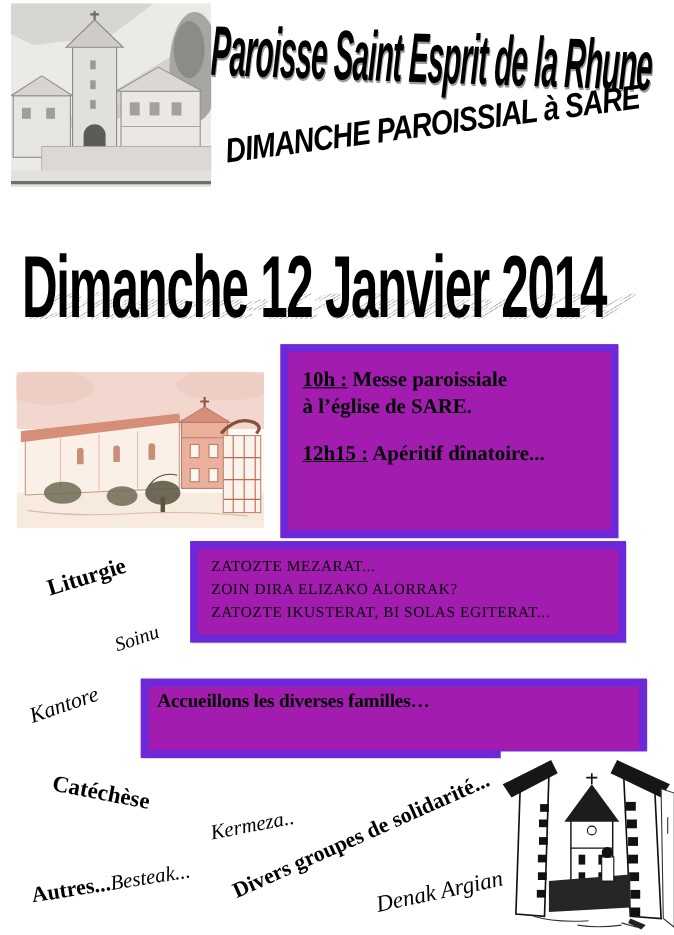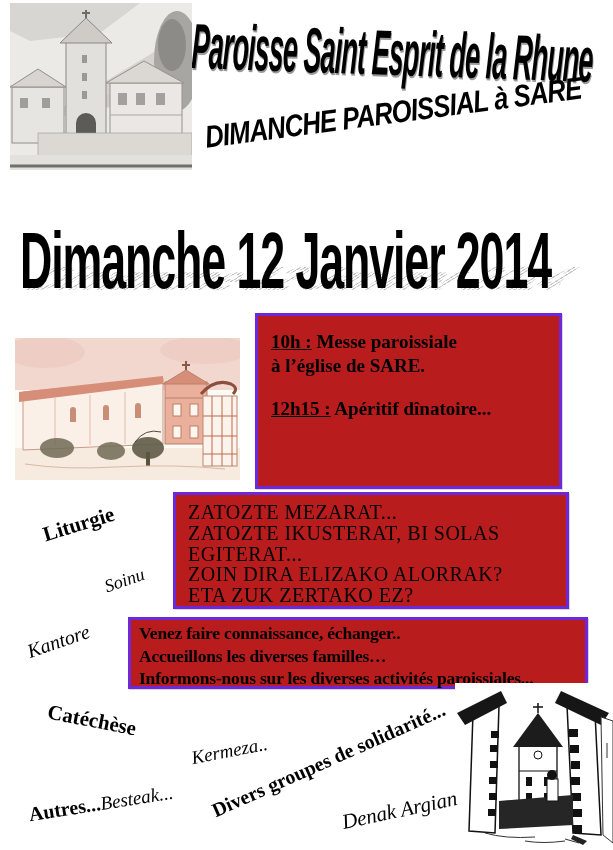--- a/index.html
+++ b/index.html
@@ -31,29 +31,29 @@
   .main-title-shadow{
     position:absolute;left:58px;top:262px;white-space:nowrap;z-index:2;
     font-family:"Liberation Sans",sans-serif;font-weight:bold;
     font-size:80px;line-height:1;letter-spacing:-2px;color:transparent;
     background:repeating-linear-gradient(105deg,#b6b6b6 0 3px,#ffffff 3px 8px);
     -webkit-background-clip:text;background-clip:text;
     transform:skewX(-52deg) scaleY(0.42) scaleX(0.56);transform-origin:left top;
     opacity:.9;
   }
   
-  .box{position:absolute;background:#b91c1c;border:3px solid #6d28d9;box-shadow:1px 1px 0 #d7d7d7;box-sizing:border-box;z-index:4;}
+  .box{position:absolute;background:#a21caf;border:7px solid #6d28d9;box-shadow:1px 1px 0 #d7d7d7;box-sizing:border-box;z-index:4;}
   .schedule-box{left:255px;top:313px;width:307px;height:176px;padding:14px 10px 8px 13px;
     font-weight:bold;font-size:19px;line-height:24px;}
   .schedule-item{margin-bottom:19px;}
   .schedule-item:last-child{margin-bottom:0;}
   .schedule-time{text-decoration:underline;}
   .schedule-text{white-space:pre-line;}
-  .basque-box{left:173px;top:492px;width:396px;height:117px;padding:7px 10px 4px 12px;
-    font-family:cursive;font-size:20px;line-height:20.8px;letter-spacing:.5px;}
+  .basque-box{left:173px;top:492px;width:396px;height:92px;padding:7px 10px 4px 12px;
+    font-family:cursive;font-size:14px;line-height:20.8px;letter-spacing:.5px;}
   .invite-box{left:128px;top:617px;width:460px;height:72px;padding:2px 8px;
     font-weight:bold;font-size:17.5px;line-height:22.5px;letter-spacing:-0.2px;white-space:nowrap;}
   
   .rlabel{position:absolute;white-space:nowrap;z-index:6;}
   .serifb{font-family:"Liberation Serif",serif;font-weight:bold;}
   .hand{font-family:cursive;font-style:italic;}
   .lbl-liturgie{left:42px;top:512px;font-size:21px;transform:rotate(-17deg);}
   .lbl-soinu{left:104px;top:570px;font-size:18px;transform:rotate(-19deg);}
   .lbl-kantore{left:26px;top:630px;font-size:20px;transform:rotate(-19deg);}
   .lbl-catechese{left:47px;top:708px;font-size:21px;transform:rotate(11deg);}
@@ -154,29 +154,26 @@
       <span class="schedule-time">10h :</span><span class="schedule-text"> Messe paroissiale
 à l’église de SARE.</span>
     </div>
     <div class="schedule-item">
       <span class="schedule-time">12h15 :</span><span class="schedule-text"> Apéritif dînatoire...</span>
     </div>
   </div>
 
   <div class="box basque-box">
     <div>ZATOZTE MEZARAT...</div>
+    <div>ZOIN DIRA ELIZAKO ALORRAK?</div>
     <div>ZATOZTE IKUSTERAT, BI SOLAS EGITERAT...</div>
-    <div>ZOIN DIRA ELIZAKO ALORRAK?</div>
-    <div>ETA ZUK ZERTAKO EZ?</div>
   </div>
 
   <div class="box invite-box">
-    <div>Venez faire connaissance, échanger..</div>
     <div>Accueillons les diverses familles…</div>
-    <div>Informons-nous sur les diverses activités paroissiales...</div>
   </div>
 
   <div class="rlabel serifb lbl-liturgie">Liturgie</div>
   <div class="rlabel hand lbl-soinu">Soinu</div>
   <div class="rlabel hand lbl-kantore">Kantore</div>
   <div class="rlabel serifb lbl-catechese">Catéchèse</div>
   <div class="rlabel hand lbl-kermeza">Kermeza..</div>
   <div class="rlabel lbl-autres">
     <span class="serifb">Autres...</span><span class="hand">Besteak...</span>
   </div>

